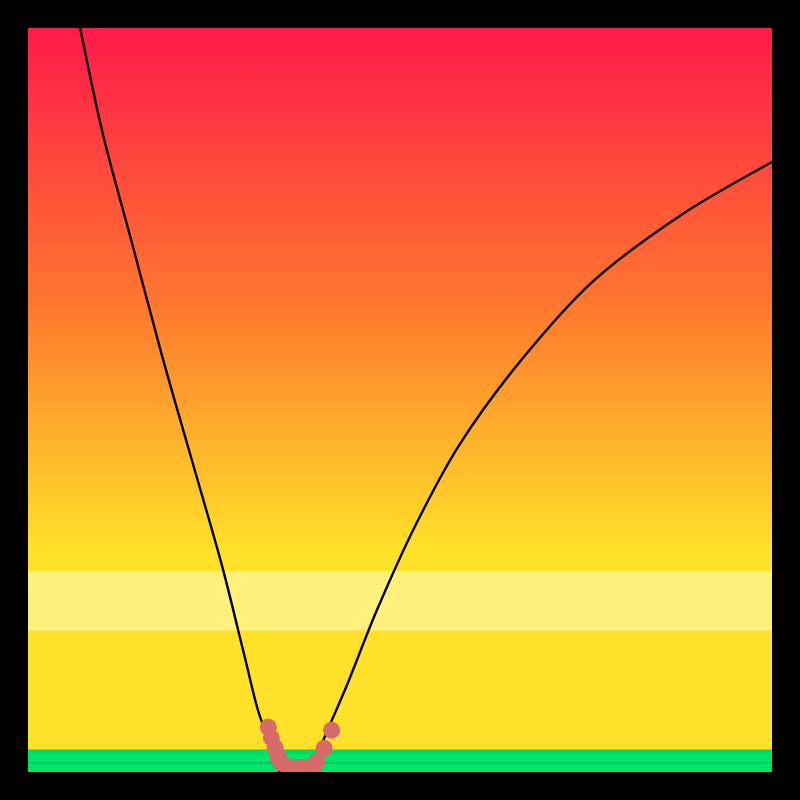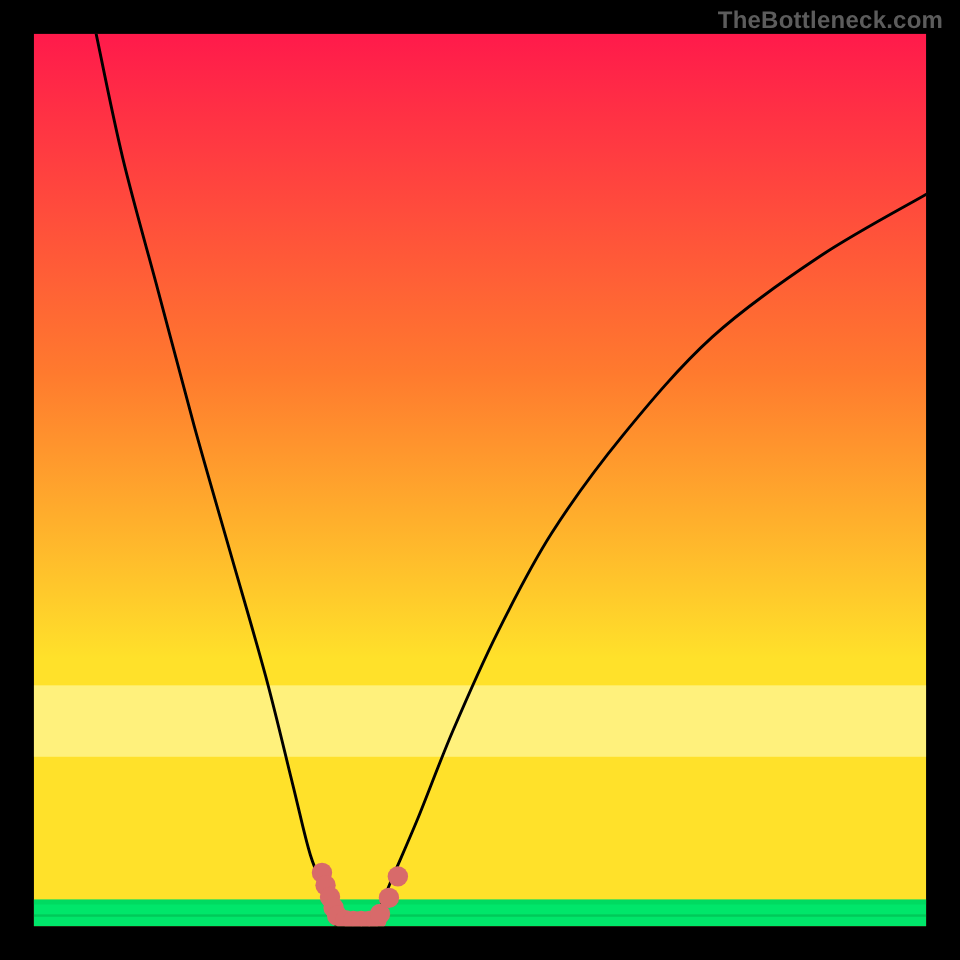--- a/index.html
+++ b/index.html
@@ -6,21 +6,20 @@
   .frame{position:absolute;left:0;top:0;width:800px;height:800px;background:#000}
   .plot{position:absolute;left:28px;top:28px;width:744px;height:744px;overflow:hidden}
   .plot svg{display:block}
   .attrib{position:absolute;right:14px;top:6px;color:#5c5c5c;font-size:20px;font-weight:600;letter-spacing:.2px}
 </style>
 </head>
 <body>
 
 <div class="frame">
 
-  <div class="attrib">TheBottleneck.com</div>
 
   <div class="plot">
     <svg id="svg" width="744" height="744" viewBox="0 0 744 744">
         <defs>
           <linearGradient id="bg" x1="0" y1="0" x2="0" y2="1">
             <stop offset="0%" stop-color="#ff1a4b"></stop>
             <stop offset="38%" stop-color="#ff7a2e"></stop>
             <stop offset="70%" stop-color="#ffe12a"></stop>
             <stop offset="100%" stop-color="#ffe12a"></stop>
           </linearGradient>

